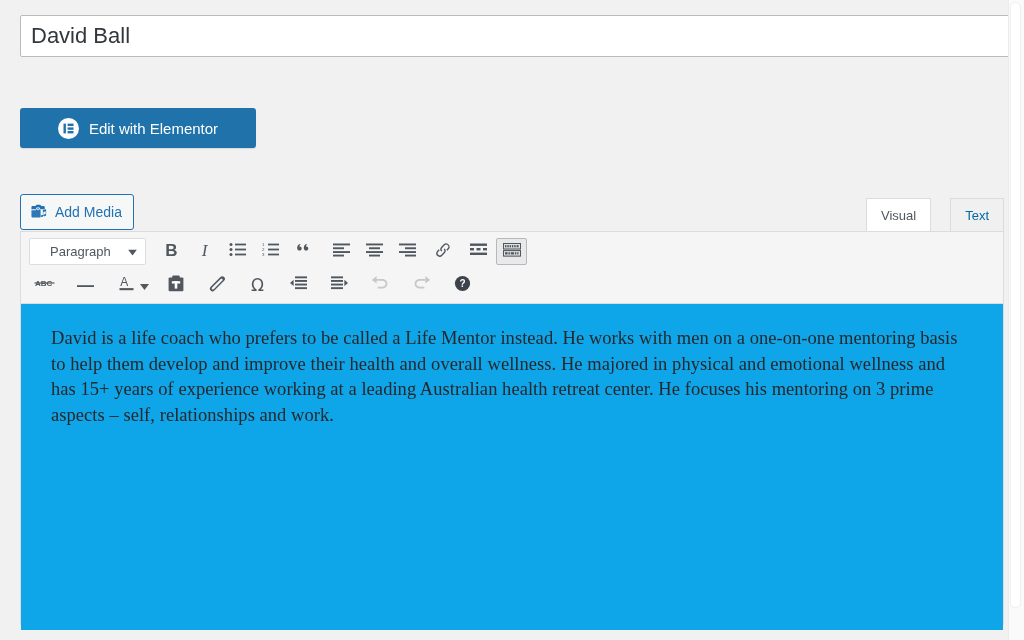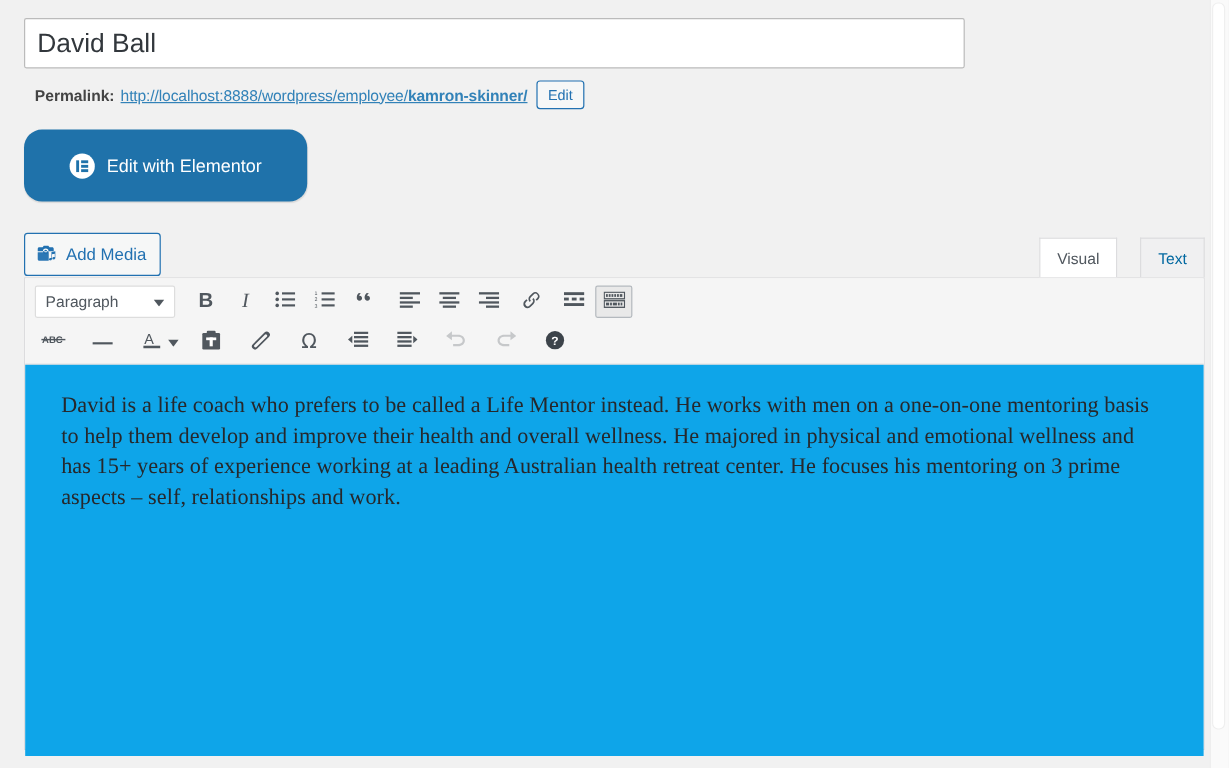--- a/index.html
+++ b/index.html
@@ -18,21 +18,21 @@
     width: 1024px;
     height: 640px;
     background: #f1f1f1;
   }
 
   
   .title-wrap {
     position: absolute;
     left: 20px;
     top: 15px;
-    width: 784px;
+    width: 999px;
   }
   .title-input {
     display: block;
     box-sizing: border-box;
     width: 100%;
     height: 42px;
     padding: 3px 10px;
     font-family: "Liberation Sans", sans-serif;
     font-size: 22px;
     line-height: 36px;
@@ -86,28 +86,28 @@
     font-family: "Liberation Sans", sans-serif;
     line-height: 22px;
   }
 
   
   .elementor-btn {
     position: absolute;
     left: 20px;
     top: 108px;
     width: 236px;
-    height: 60px;
+    height: 40px;
     display: flex;
     align-items: center;
     justify-content: center;
     gap: 10px;
     background: #1f72aa;
     border: none;
-    border-radius: 15px;
+    border-radius: 3px;
     color: #ffffff;
     font-size: 15px;
     font-family: "Liberation Sans", sans-serif;
     cursor: pointer;
     box-shadow: 0 1px 1px rgba(0,0,0,0.10);
     padding: 0;
   }
   .elementor-mark {
     width: 21px;
     height: 21px;
@@ -237,21 +237,21 @@
   }
   .tb-sep { width: 8px; flex: none; }
 
   
   .format-select {
     box-sizing: border-box;
     width: 117px;
     height: 27px;
     margin-right: 9px;
     margin-left: 1px;
-    padding: 0 20px 0 8px;
+    padding: 0 20px 0 20px;
     font-size: 13px;
     color: #50575e;
     background: #ffffff;
     border: 1px solid #ddd;
     border-radius: 2px;
     font-family: "Liberation Sans", sans-serif;
     display: inline-flex;
     align-items: center;
     position: relative;
     cursor: pointer;
@@ -312,25 +312,20 @@
 </style>
 </head>
 <body>
 
 <div id="page">
 
   <div class="title-wrap">
     <input class="title-input" type="text" value="David Ball" placeholder="Enter title here" style="">
   </div>
 
-  <div class="permalink-row">
-    <span class="permalink-label">Permalink:</span>
-    <a class="permalink-link" href="#"><span>http://localhost:8888/wordpress/employee/</span><span class="slug">kamron-skinner/</span></a>
-    <button class="edit-slug-btn">Edit</button>
-  </div>
 
   <button class="elementor-btn">
     <span class="elementor-mark">
       <svg width="13" height="13" viewBox="0 0 13 13" aria-hidden="true">
         <rect x="1.5" y="1.6" width="2.4" height="9.8" fill="#1f72aa"></rect>
         <rect x="5.6" y="1.6" width="5.9" height="2.4" fill="#1f72aa"></rect>
         <rect x="5.6" y="5.4" width="5.9" height="2.4" fill="#1f72aa"></rect>
         <rect x="5.6" y="9.0" width="5.9" height="2.4" fill="#1f72aa"></rect>
       </svg>
     </span>

